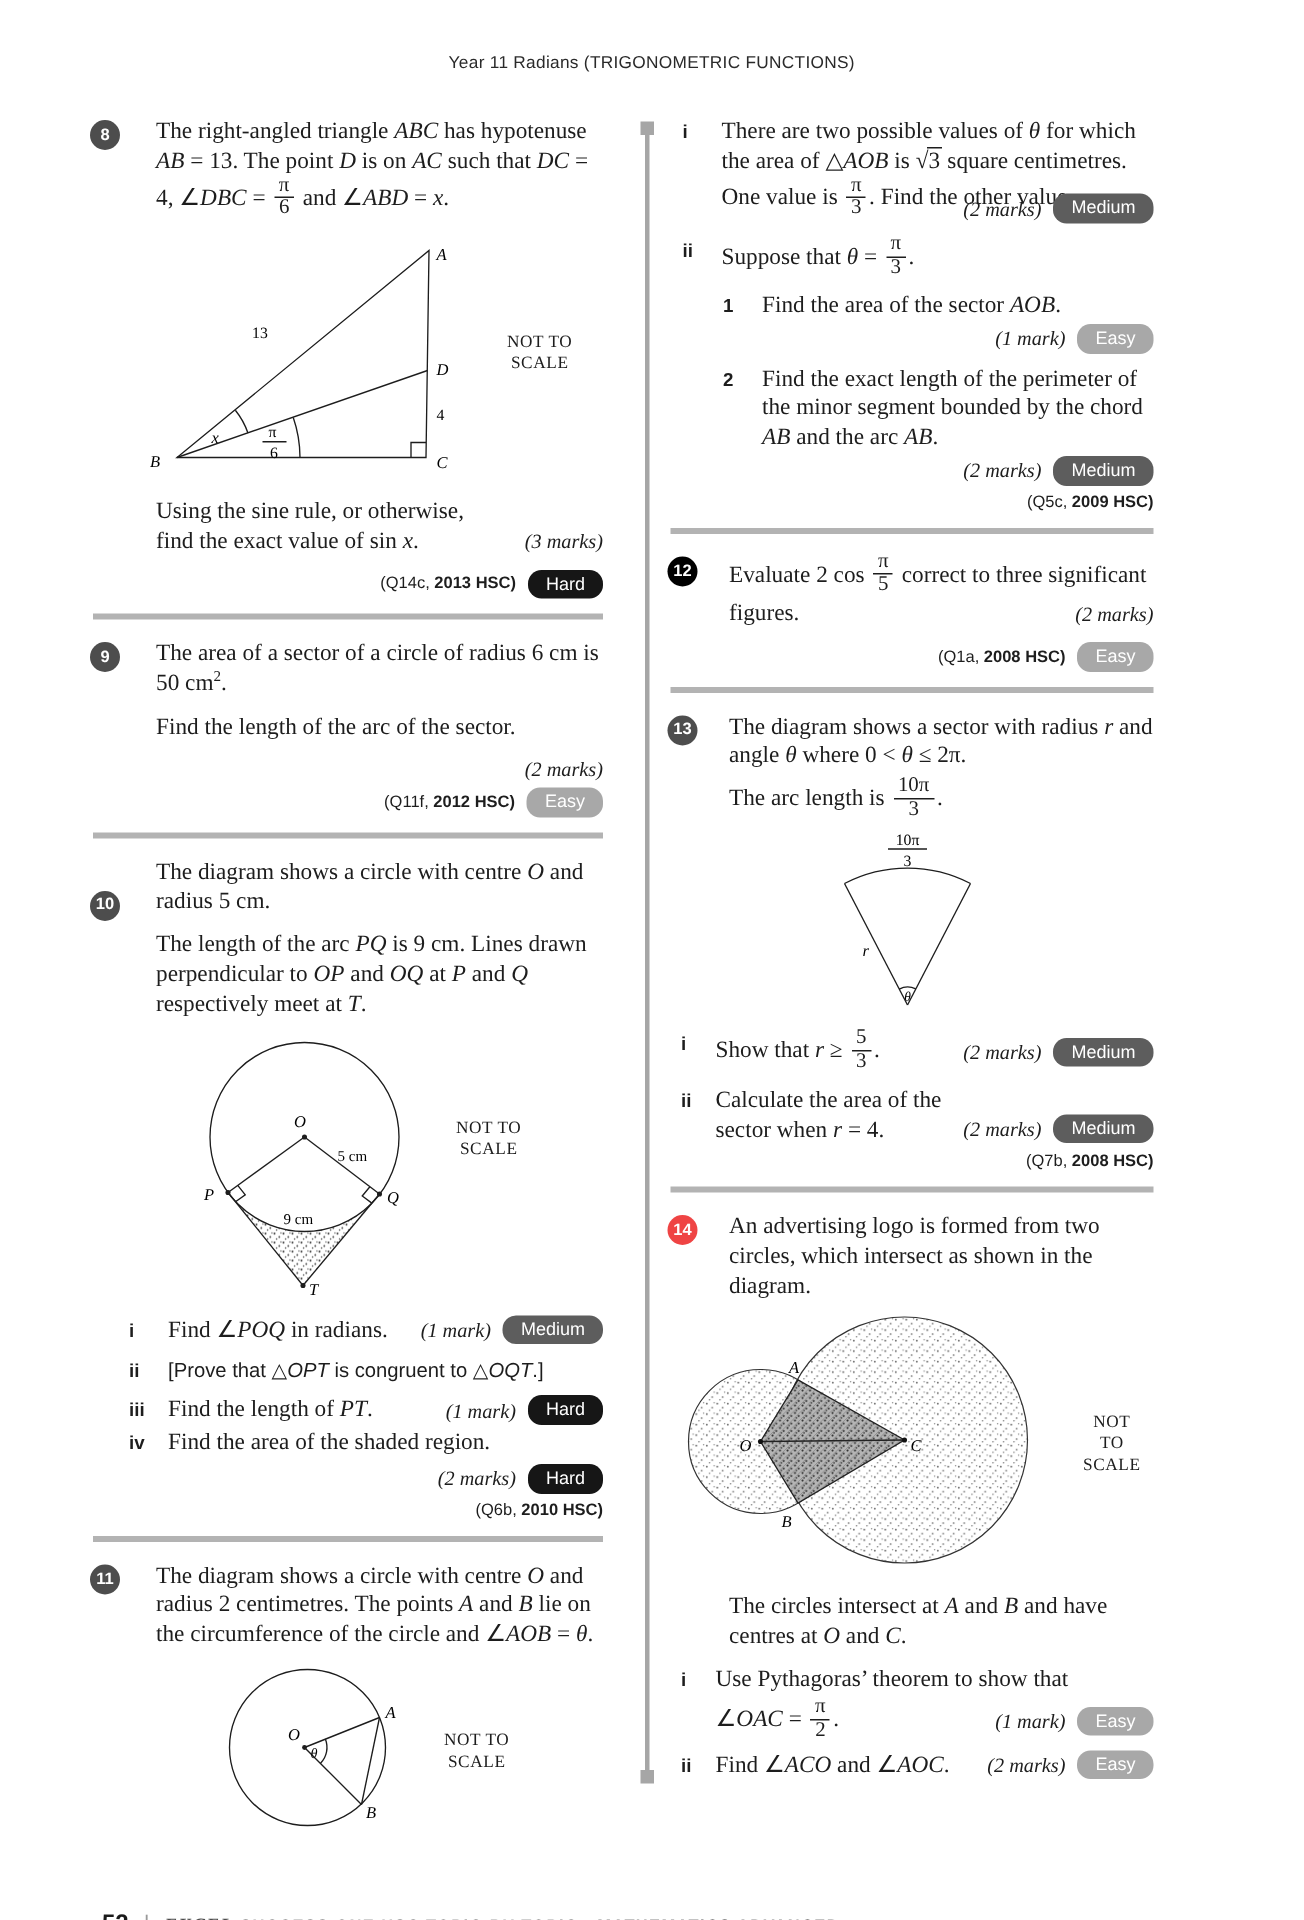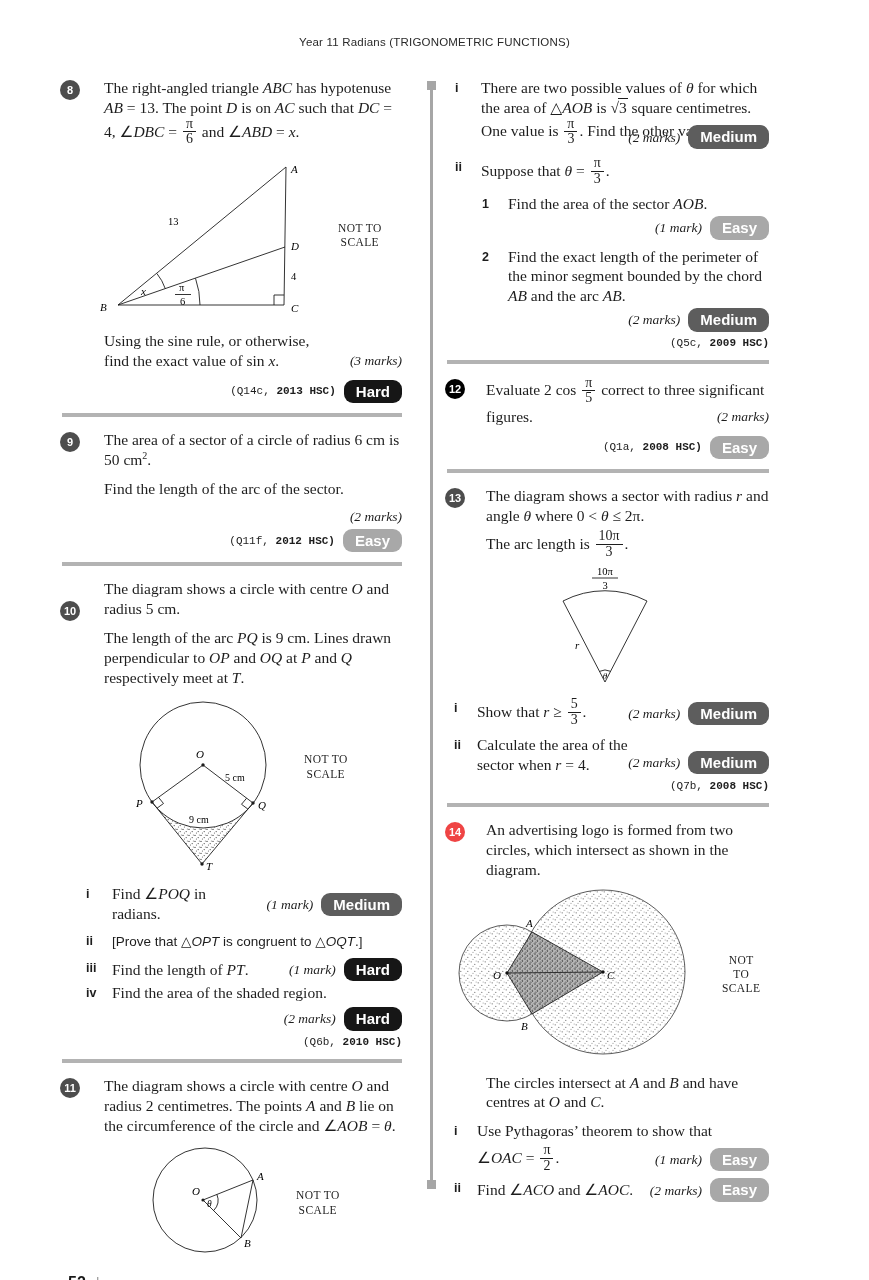--- a/index.html
+++ b/index.html
@@ -23,22 +23,22 @@
         line-height:1.05;font-size:.9em;margin:0 2px;transform:translateY(-1px)}
   .frac .fn{padding:0 3px;border-bottom:1px solid #1d1d1d}
   .frac .fd{padding:0 3px}
   .sqrt{white-space:nowrap}
   .sqrt .rs{letter-spacing:-1px}
   .sqrt .rb{border-top:1.4px solid #1d1d1d;padding:0 1px}
   .marks{font-style:italic;font-size:13.5px;white-space:nowrap}
   .abs-marks{position:absolute;right:0;bottom:1px}
   .meta{display:flex;align-items:center;justify-content:flex-end;gap:8px;margin:4px 0 0 0}
   .badge{border-radius:9px;padding:2px 12px;color:#fff;font-family:"Liberation Sans",sans-serif;
-         font-weight:bold;font-size:15px;line-height:1.3;white-space:nowrap}
-  .cite{font-family:Liberation Mono, monospace;font-size:11px;white-space:nowrap}
+         font-weight:normal;font-size:12px;line-height:1.3;white-space:nowrap}
+  .cite{font-family:Liberation Sans, sans-serif;font-size:11px;white-space:nowrap}
   .cite .cb{font-weight:bold}
   .sep{height:4px;margin:10px 0 13px 0}
   .part{display:flex;margin-top:7px}
   .plabel{flex:0 0 26px;font-family:"Liberation Sans",sans-serif;font-weight:bold;font-size:12.5px;padding-top:2px}
   .pbody{flex:1;position:relative}
   .row{display:flex;align-items:center;justify-content:space-between;gap:10px}
   .diag{position:relative;margin:3px 0 8px 0}
   .diag svg{display:block}
   .nts{position:absolute;font-size:11.5px;letter-spacing:.4px;line-height:1.25;text-align:center;color:#1d1d1d}
   .divider{position:absolute;left:430px;top:85px;width:3px;height:1100px}

